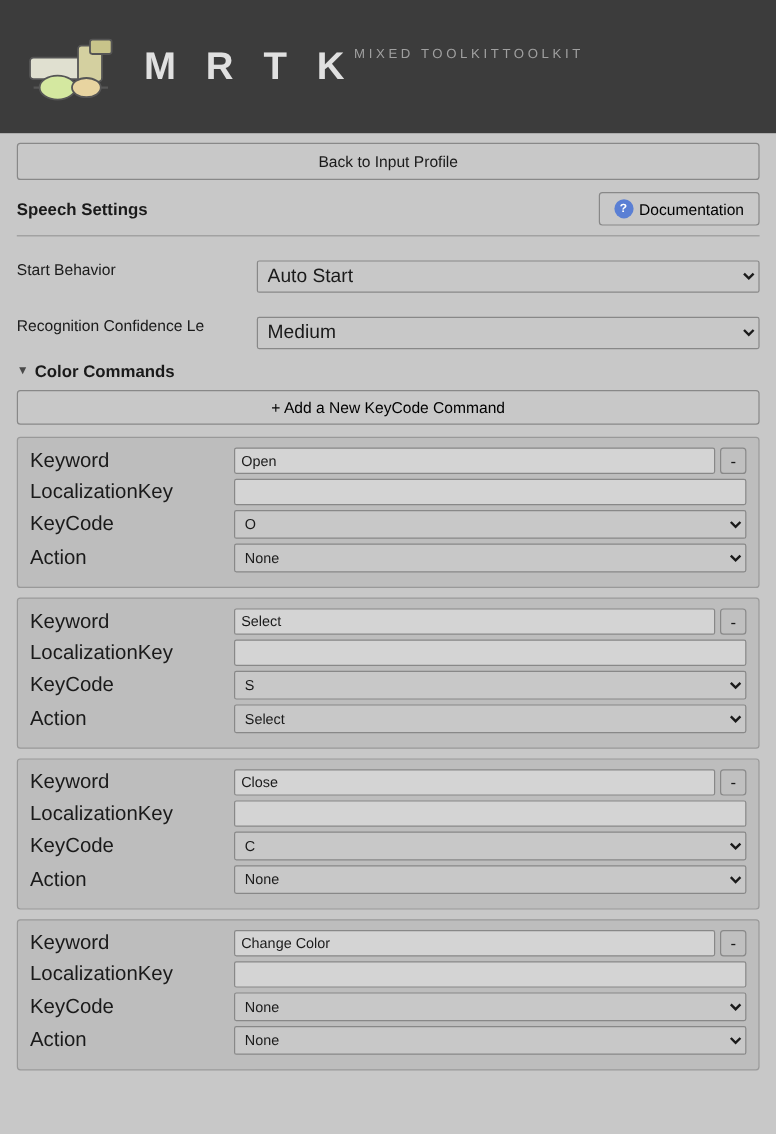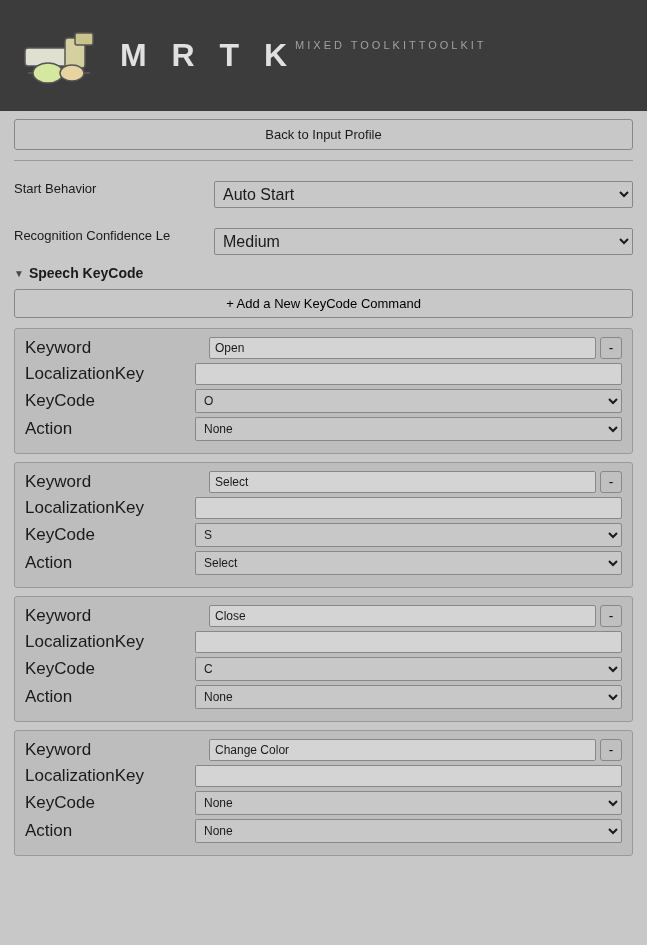--- a/index.html
+++ b/index.html
@@ -177,21 +177,20 @@
       background: #d4d4d4;
       border: 1px solid #888;
       border-radius: 2px;
       font-size: 12px;
       color: #1a1a1a;
     }
     .keyword-row {
       display: flex;
       align-items: center;
       gap: 4px;
-      margin-left: 14px;
     }
     .keyword-input {
       flex: 1;
       padding: 3px 5px;
       background: #d4d4d4;
       border: 1px solid #888;
       border-radius: 2px;
       font-size: 12px;
       color: #1a1a1a;
     }
@@ -238,20 +237,27 @@
     <span class="logo-title">M R T K</span>
     <span class="logo-subtitle">MIXED  TOOLKIT</span>
     <span class="logo-subtitle">TOOLKIT</span>
   </div>
 </div>
 
 <div class="content">
 
   <button class="back-btn">Back to Input Profile</button>
 
+  <div class="speech-header">
+    <span class="speech-title">Speech Settings</span>
+    <button class="doc-btn">
+      <span class="doc-icon">?</span>
+      <span>Documentation</span>
+    </button>
+  </div>
 
   <hr class="divider">
 
 
   <div class="field-row">
     <span class="field-label">Start Behavior</span>
     <div class="field-value">
       <select class="field-select">
         <option>Auto Start</option>
         <option>Manual Start</option>
@@ -266,21 +272,21 @@
         <option>High</option>
         <option selected="">Medium</option>
         <option>Low</option>
         <option>Rejected</option>
       </select>
     </div>
   </div>
 
   <div class="speech-commands-header">
     <span class="triangle-icon">▼</span>
-    <span class="commands-title">Speech KeyCode</span>
+    <span class="commands-title">Color Commands</span>
   </div>
 
   <button class="add-btn">+ Add a New KeyCode Command</button>
 
   <div class="command-block">
     <div class="cmd-row">
       <span class="cmd-label">Keyword</span>
       <div class="keyword-row" style="flex:1;">
         <input class="keyword-input" type="text" value="Open" style="">
         <div class="remove-btn">-</div>

